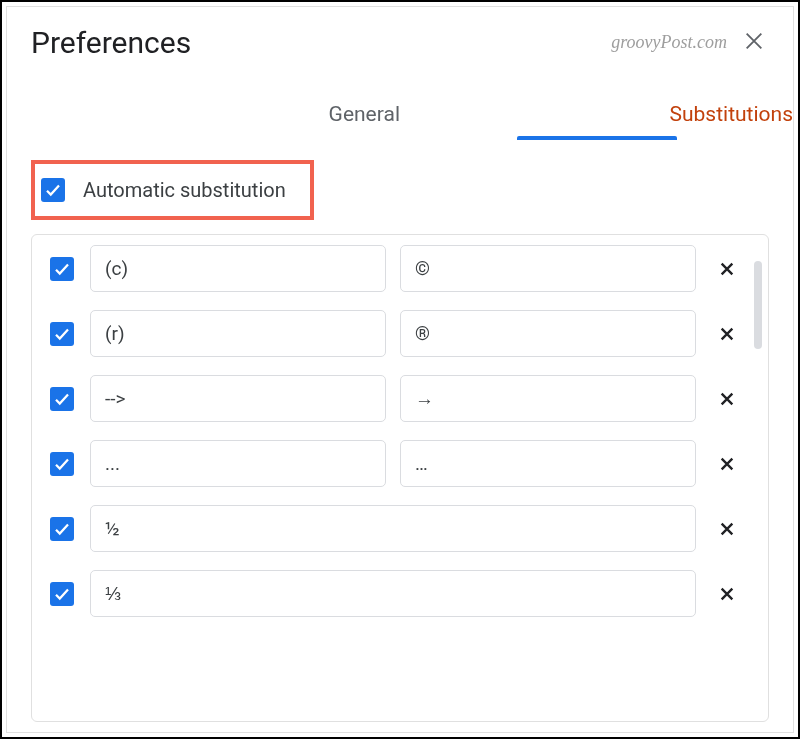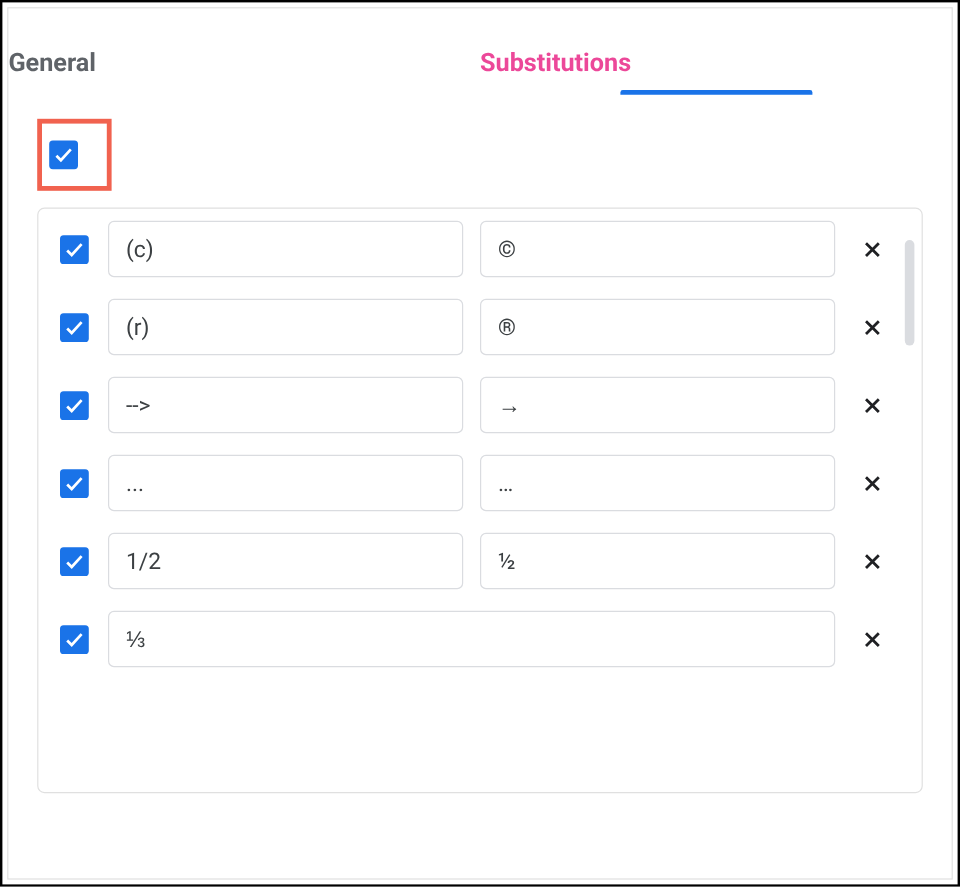--- a/index.html
+++ b/index.html
@@ -58,30 +58,30 @@
       font-weight: 300;
       padding: 4px;
     }
     .tabs {
       display: flex;
       margin-top: 20px;
       border-bottom: none;
     }
     .tab {
       flex: 1;
-      text-align: left;
+      text-align: right;
       padding: 14px 0;
       font-size: 21px;
       color: #5f6368;
       cursor: pointer;
       position: relative;
-      font-weight: 700;
+      font-weight: 400;
     }
     .tab.active {
-      color: #ec4899;
+      color: #c2410c;
     }
     .tab.active::after {
       content: '';
       position: absolute;
       bottom: 0;
       left: 50%;
       transform: translateX(-50%);
       width: 160px;
       height: 4px;
       background: #1a73e8;
@@ -168,33 +168,45 @@
       font-size: 22px;
       color: #202124;
       font-weight: bold;
     }
   </style>
 </head>
 <body>
 
 <div class="dialog">
   <div class="inner">
+    <div class="header">
+      <div class="title">Preferences</div>
+      <div class="header-right">
+        <div class="watermark">groovyPost.com</div>
+        <div class="close-btn">
+          <svg width="22" height="22" viewBox="0 0 24 24">
+              <path d="M4 4 L20 20 M20 4 L4 20" stroke="#5f6368" stroke-width="2" fill="none"></path>
+            </svg>
+        </div>
+      </div>
+    </div>
 
     <div class="tabs">
       <div class="tab">General</div>
       <div class="tab active">Substitutions</div>
     </div>
 
     <div class="content">
       <div class="highlight-box">
         <div class="checkbox">
           <svg viewBox="0 0 24 24">
               <polyline points="4,13 9,18 20,6"></polyline>
             </svg>
         </div>
+        <div class="auto-sub-label">Automatic substitution</div>
       </div>
 
       <div class="sub-list-wrapper">
         <div class="scrollbar-track"></div>
 
         <div class="sub-row">
           <div class="checkbox">
               <svg viewBox="0 0 24 24">
                 <polyline points="4,13 9,18 20,6"></polyline>
               </svg>
@@ -252,21 +264,20 @@
               </svg>
             </div>
         </div>
 
         <div class="sub-row">
           <div class="checkbox">
               <svg viewBox="0 0 24 24">
                 <polyline points="4,13 9,18 20,6"></polyline>
               </svg>
             </div>
-          <input class="sub-input" value="1/2" style="">
           <input class="sub-input" value="½" style="">
           <div class="delete-btn">
               <svg width="16" height="16" viewBox="0 0 24 24">
                 <path d="M4 4 L20 20 M20 4 L4 20" stroke="#202124" stroke-width="3.5" fill="none"></path>
               </svg>
             </div>
         </div>
 
         <div class="sub-row">
           <div class="checkbox">

